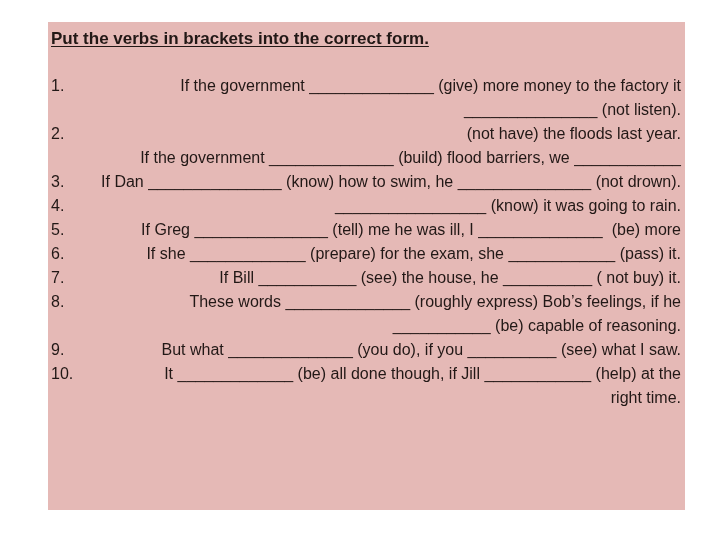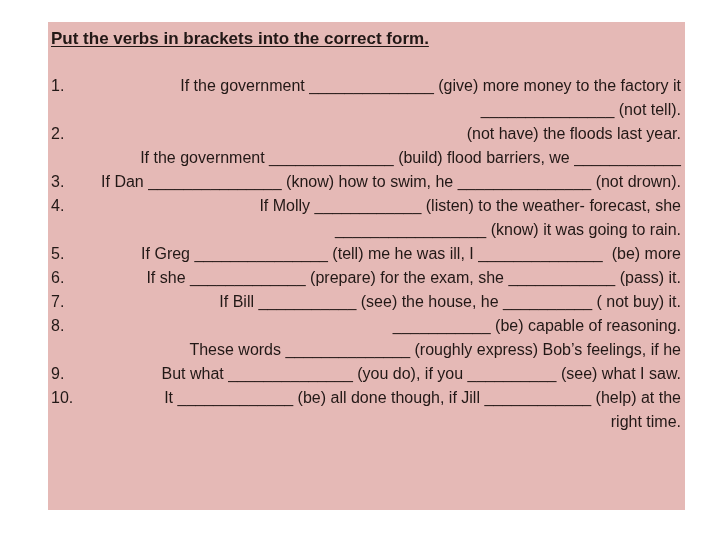--- a/index.html
+++ b/index.html
@@ -56,40 +56,39 @@
 <body>
 
 <div class="page">
   <div class="panel">
     <div class="title">Put the verbs in brackets into the correct form.</div>
     <div class="exercise">
         <div class="item">
           <span class="num">1.</span>
           <div class="lines">
             <div class="line">If the government ______________ (give) more money to the factory it</div>
-            <div class="line">_______________ (not tell).</div>
+            <div class="line">_______________ (not listen).</div>
           </div>
         </div>
         <div class="item">
           <span class="num">2.</span>
           <div class="lines">
             <div class="line">(not have) the floods last year.</div>
             <div class="line">If the government ______________ (build) flood barriers, we ____________</div>
           </div>
         </div>
         <div class="item">
           <span class="num">3.</span>
           <div class="lines">
             <div class="line">If Dan _______________ (know) how to swim, he _______________ (not drown).</div>
           </div>
         </div>
         <div class="item">
           <span class="num">4.</span>
           <div class="lines">
-            <div class="line">If Molly ____________ (listen) to the weather- forecast, she</div>
             <div class="line">_________________ (know) it was going to rain.</div>
           </div>
         </div>
         <div class="item">
           <span class="num">5.</span>
           <div class="lines">
             <div class="line">If Greg _______________ (tell) me he was ill, I ______________  (be) more</div>
           </div>
         </div>
         <div class="item">
@@ -100,22 +99,22 @@
         </div>
         <div class="item">
           <span class="num">7.</span>
           <div class="lines">
             <div class="line">If Bill ___________ (see) the house, he __________ ( not buy) it.</div>
           </div>
         </div>
         <div class="item">
           <span class="num">8.</span>
           <div class="lines">
+            <div class="line">These words ______________ (roughly express) Bob’s feelings, if he</div>
             <div class="line">___________ (be) capable of reasoning.</div>
-            <div class="line">These words ______________ (roughly express) Bob’s feelings, if he</div>
           </div>
         </div>
         <div class="item">
           <span class="num">9.</span>
           <div class="lines">
             <div class="line">But what ______________ (you do), if you __________ (see) what I saw.</div>
           </div>
         </div>
         <div class="item">
           <span class="num">10.</span>

